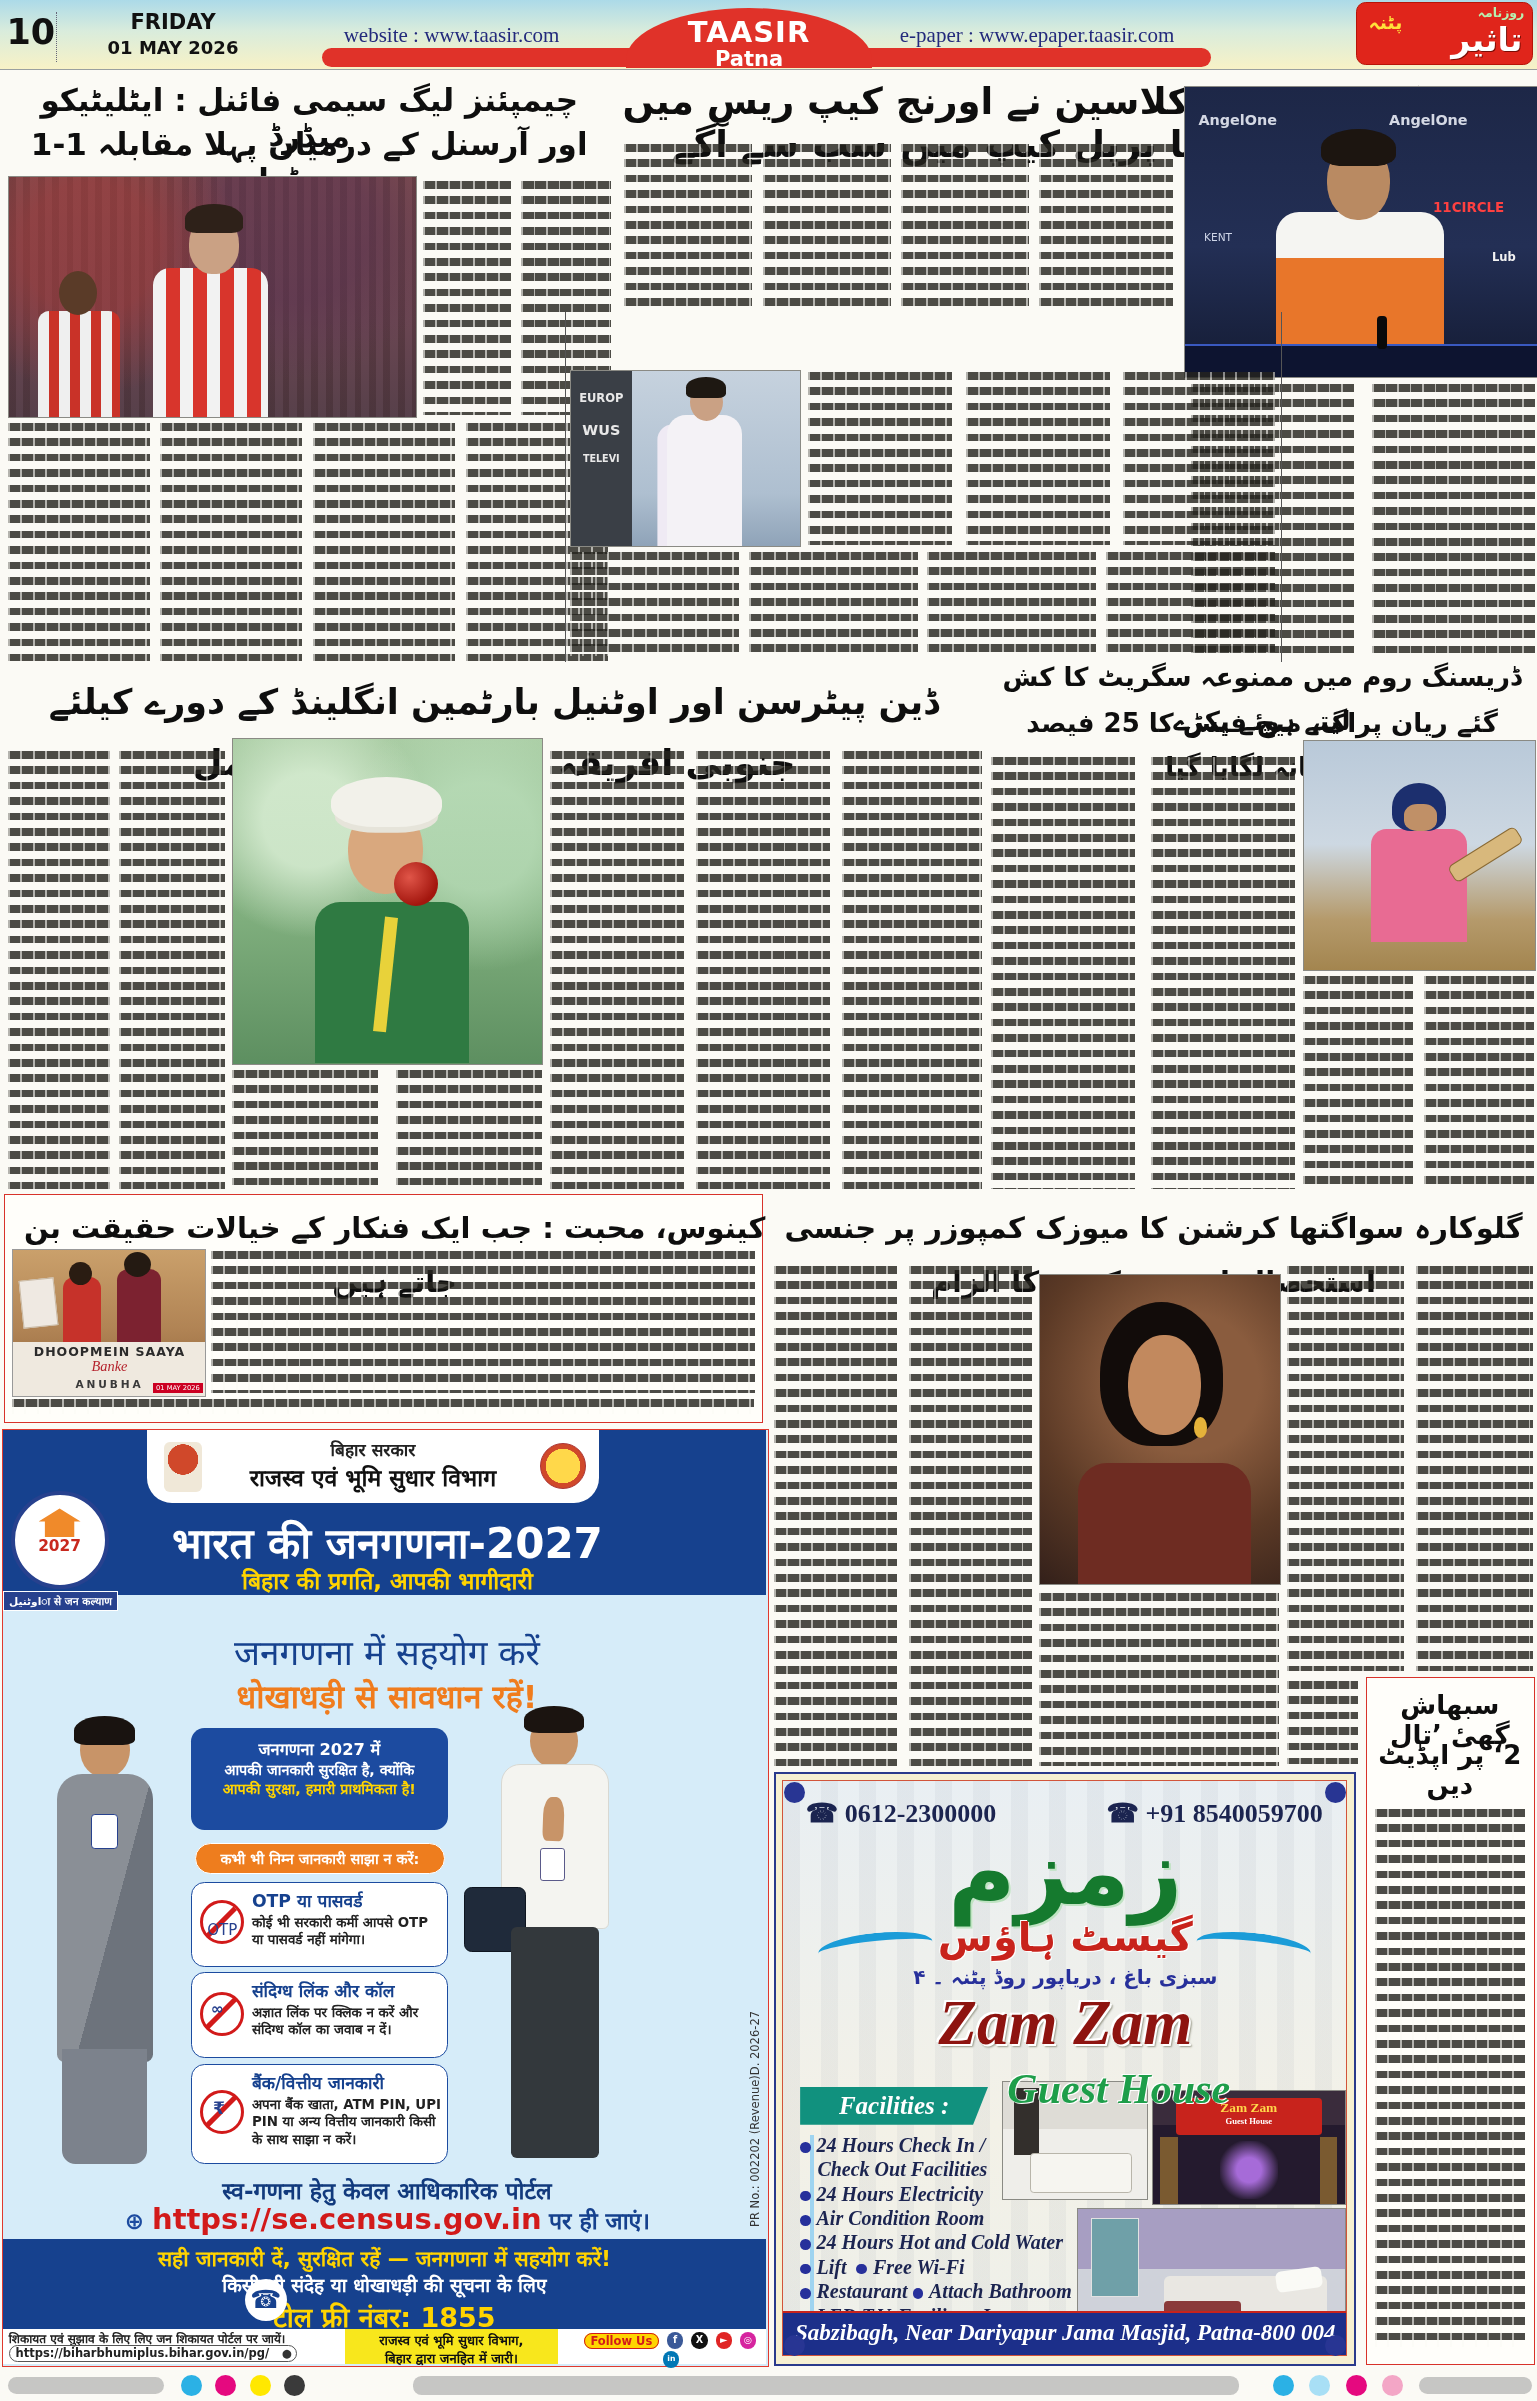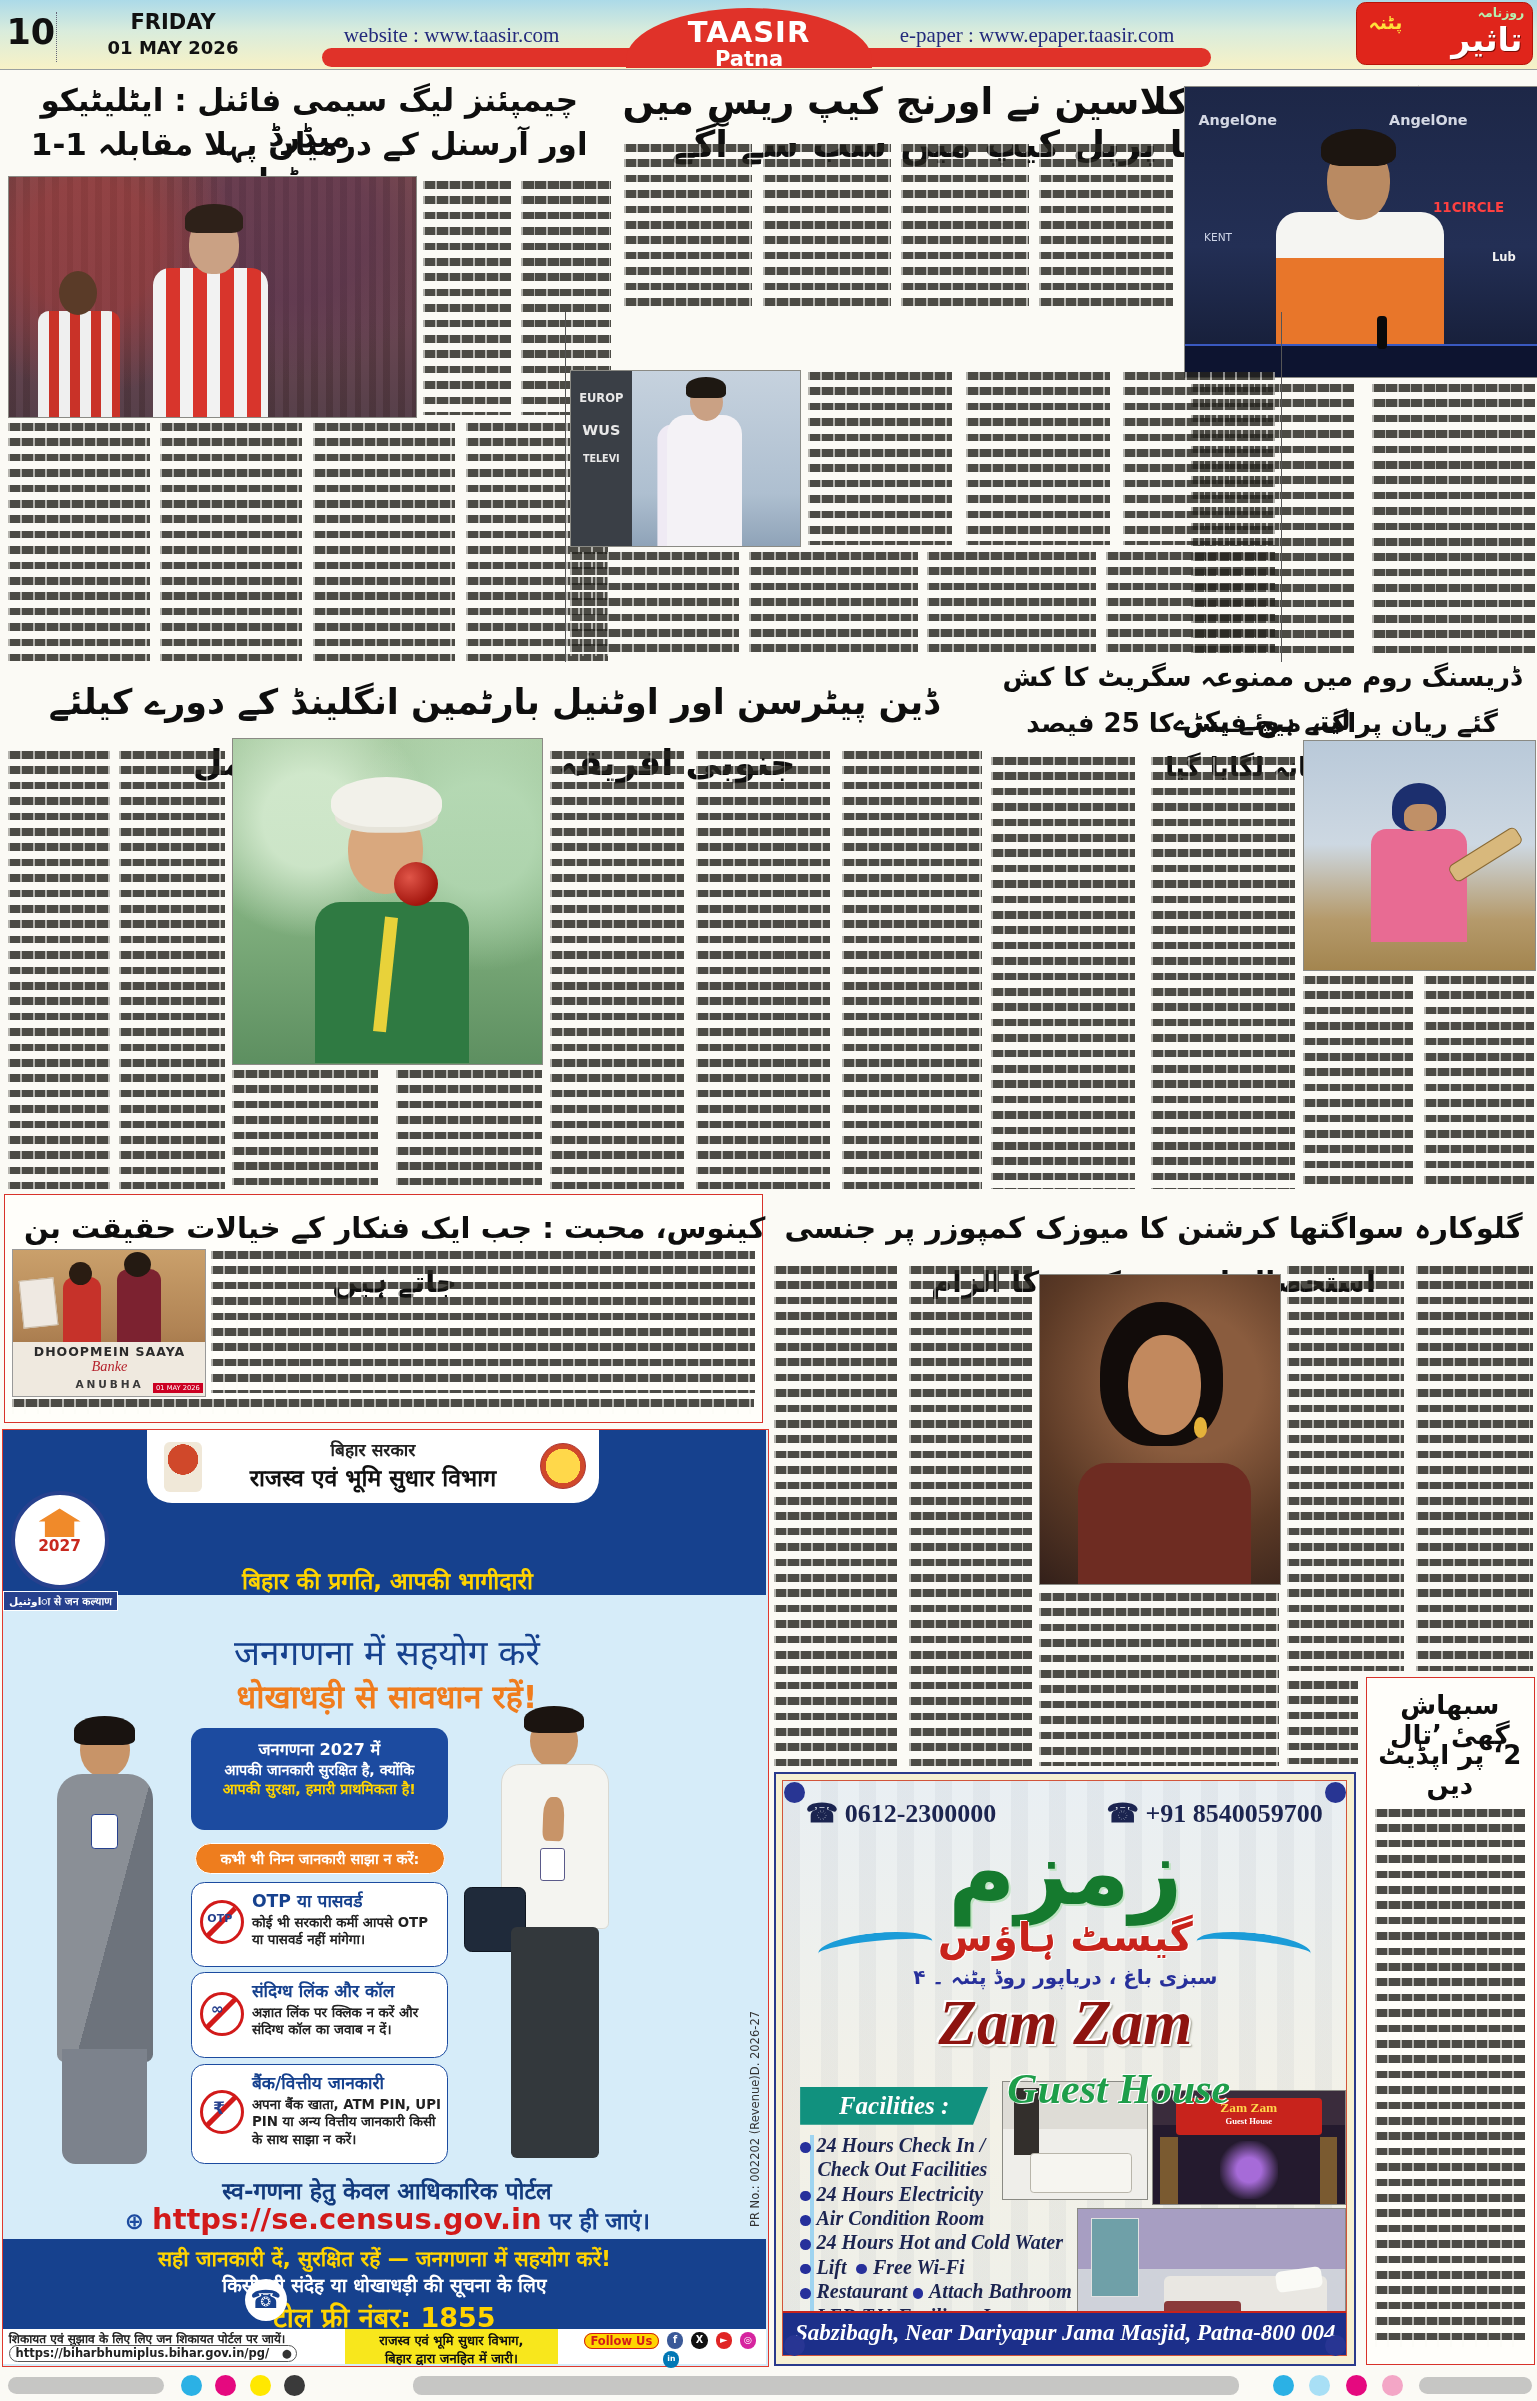--- a/index.html
+++ b/index.html
@@ -184,20 +184,21 @@
   </div>
 
   <div class="abs" style="left:1.9px;top:1429px;width:767px;height:938px;background:#d6ecf9;border:1.9px solid #e0392e;box-sizing:border-box;">
     <div class="abs" style="left:0;top:0;width:763px;height:165px;background:#16418e;"></div>
     <div class="abs" style="left:144px;top:0;width:452px;height:73px;background:#ffffff;border-radius:0 0 25px 25px;text-align:center;">
       <div class="abs" style="left:17.3px;top:11.5px;width:38px;height:50px;background:radial-gradient(circle at 50% 35%,#d0482a 0 40%,#f0e8d8 41%);border-radius:5.8px;"></div>
       <div style="margin-top:7.7px;font-size:17.3px;font-weight:bold;color:#222;">बिहार सरकार</div>
       <div style="font-size:23px;font-weight:bold;color:#111;">राजस्व एवं भूमि सुधार विभाग</div>
       <div class="abs" style="right:13.4px;top:13.4px;width:44px;height:44px;border-radius:50%;background:radial-gradient(circle,#ffd84a 0 55%,#d0482a 56%);border:1.9px solid #a33;"></div>
     </div>
+    <div class="abs" style="left:106px;top:83px;width:557px;font-size:42px;font-weight:bold;color:#ffffff;text-align:center;">भारत की जनगणना-2027</div>
     <div class="abs" style="left:106px;top:134px;width:557px;font-size:23px;font-weight:bold;color:#ffd400;text-align:center;">बिहार की प्रगति, आपकी भागीदारी</div>
     <div class="abs" style="left:7.7px;top:61px;width:98px;height:98px;border-radius:50%;background:#fff;border:4.8px solid #27418e;box-sizing:border-box;text-align:center;">
       <div style="width:42px;height:29px;margin:13.4px auto 0;background:#f08a2a;clip-path:polygon(50% 0,100% 45%,85% 45%,85% 100%,15% 100%,15% 45%,0 45%);"></div>
       <div style="font-size:15.4px;font-weight:bold;color:#c8281e;">2027</div>
     </div>
     <div class="abs" style="left:0;top:161px;width:113px;font-size:10.6px;font-weight:bold;color:#fff;background:#27418e;text-align:center;padding:1.9px 0;border:1px solid #fff;">اوٹنیلा से जन कल्याण</div>
     <div class="abs" style="left:115px;top:198px;width:538px;font-size:35px;font-weight:normal;color:#16418e;text-align:center;">जनगणना में सहयोग करें</div>
     <div class="abs" style="left:115px;top:244px;width:538px;font-size:32px;font-weight:bold;color:#f07c1d;text-align:center;">धोखाधड़ी से सावधान रहें!</div>
 
     <div class="abs" style="left:21px;top:292px;width:159px;height:452px;">
@@ -221,21 +222,21 @@
     <div class="abs" style="left:188px;top:298px;width:257px;height:102px;background:#1c4ba0;border-radius:13.4px;text-align:center;color:#fff;">
       <div style="margin-top:9.6px;font-size:16.3px;font-weight:bold;">जनगणना 2027 में</div>
       <div style="font-size:14.4px;font-weight:bold;">आपकी जानकारी सुरक्षित है, क्योंकि</div>
       <div style="font-size:14.4px;font-weight:bold;color:#ffd400;">आपकी सुरक्षा, हमारी प्राथमिकता है!</div>
     </div>
 
     <div class="abs" style="left:192px;top:413px;width:250px;height:31px;background:#ee7d1e;border:1.9px solid #fff;border-radius:17.3px;color:#fff;font-size:14.4px;font-weight:bold;text-align:center;line-height:31px;box-sizing:border-box;">कभी भी निम्न जानकारी साझा न करें:</div>
 
     <div class="abs" style="left:188px;top:452px;width:257px;height:85px;background:#fff;border:1.9px solid #1c4ba0;border-radius:13.4px;box-sizing:border-box;">
       <div class="prohib" style="left:7.7px;top:17.3px;"></div>
-      <div class="abs" style="left:15.4px;top:29px;font-size:11px;font-weight:bold;color:#27418e;">OTP</div>
+      <div class="abs" style="left:15.4px;top:38px;font-size:15px;font-weight:normal;color:#27418e;">OTP</div>
       <div class="abs" style="left:60px;top:5.8px;width:192px;font-size:17.3px;font-weight:bold;color:#16418e;">OTP या पासवर्ड</div>
       <div class="abs" style="left:60px;top:31px;width:192px;font-size:13.4px;font-weight:bold;color:#222;line-height:1.3;">कोई भी सरकारी कर्मी आपसे OTP या पासवर्ड नहीं मांगेगा।</div>
     </div>
 
     <div class="abs" style="left:188px;top:542px;width:257px;height:86px;background:#fff;border:1.9px solid #1c4ba0;border-radius:13.4px;box-sizing:border-box;">
       <div class="prohib" style="left:7.7px;top:19px;"></div>
       <div class="abs" style="left:19px;top:27px;font-size:15.4px;font-weight:bold;color:#27418e;">∞</div>
       <div class="abs" style="left:60px;top:5.8px;width:192px;font-size:17.3px;font-weight:bold;color:#16418e;">संदिग्ध लिंक और कॉल</div>
       <div class="abs" style="left:60px;top:31px;width:192px;font-size:13.4px;font-weight:bold;color:#222;line-height:1.3;">अज्ञात लिंक पर क्लिक न करें और संदिग्ध कॉल का जवाब न दें।</div>
     </div>

